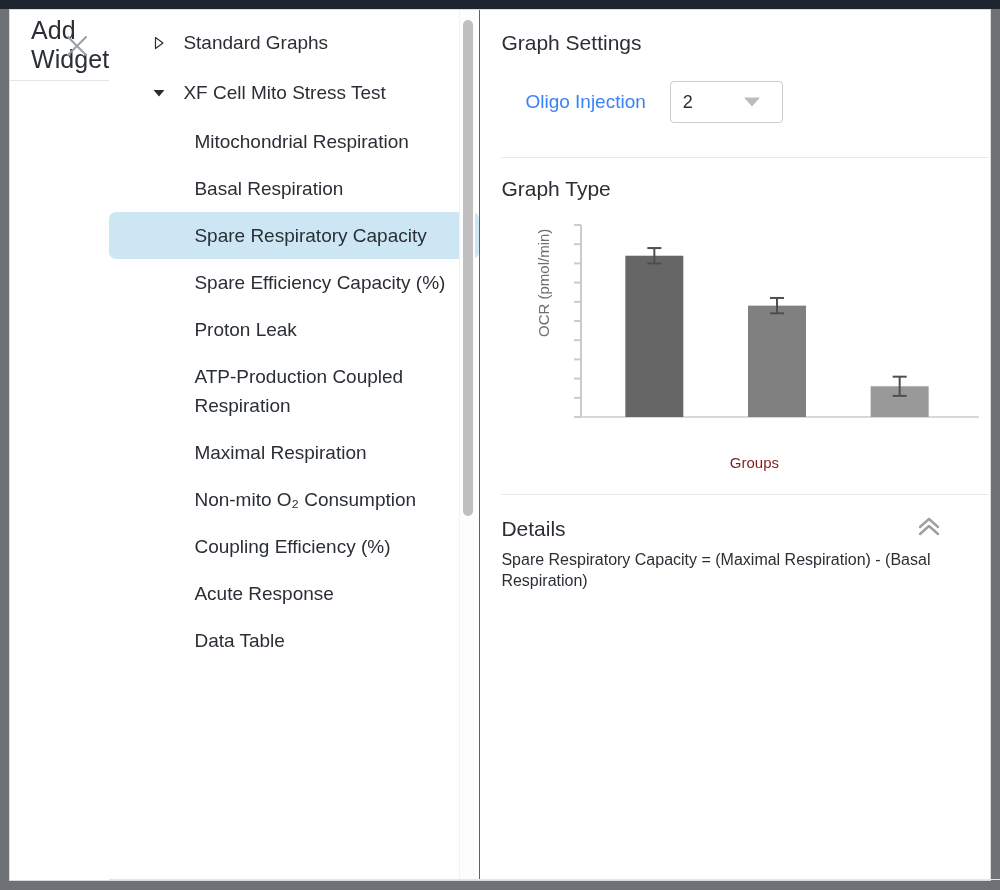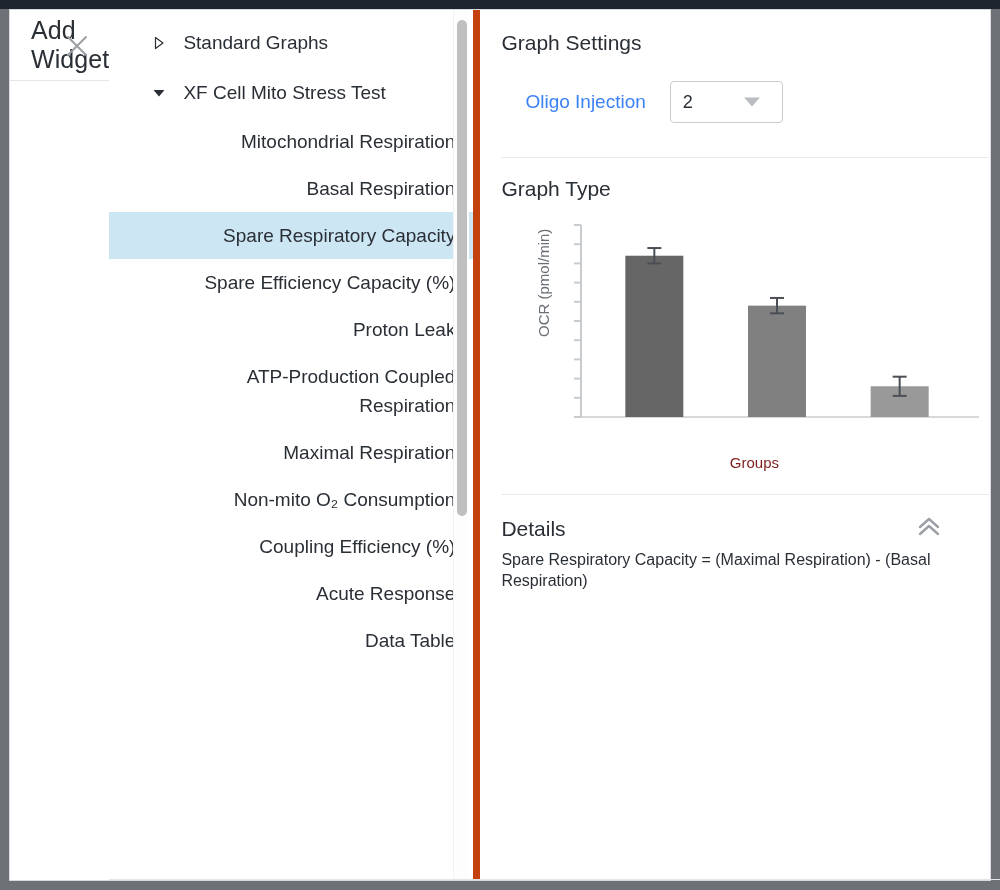--- a/index.html
+++ b/index.html
@@ -42,21 +42,21 @@
 
   
   #body {
     flex: 1 1 auto; display: flex; min-height: 0;
     border-bottom: 1px solid #e3e5e7;
   }
 
   
   #sidebar-wrap {
     width: 371px; flex: 0 0 371px;
-    border-right: 7px solid #c2410c;
+    border-right: 1px solid #c2410c;
     position: relative; overflow: hidden;
   }
   #sidebar {
     position: absolute; inset: 0;
     padding-top: 8px;
     overflow: hidden;
   }
   .tree-group {
     display: flex; align-items: center;
     height: 50px; padding-left: 40px;
@@ -68,23 +68,22 @@
     width: 16px; height: 16px;
     display: flex; align-items: center; justify-content: center;
   }
   .tree-group .glabel {
     font-size: 19px; color: #2a2f36; margin-left: 34px;
   }
   .tree-item {
     padding: 9px 18px 9px 85px;
     font-size: 19px; color: #2a2f36; line-height: 29px;
     cursor: pointer;
-    text-align: right;
-  }
-  .tree-item.selected { background: #cde6f4; }
+  }
+  .tree-item.selected { background: #cde6f4; border-radius: 7px; }
 
   #sidebar-scrollbar {
     position: absolute; right: 4px; top: 0;
     width: 16px; height: 100%;
     background: #fdfdfd;
     border-left: 1px solid #f2f2f2;
   }
   #sidebar-thumb {
     position: absolute; left: 3px; top: 10px;
     width: 10px; height: 496px;

